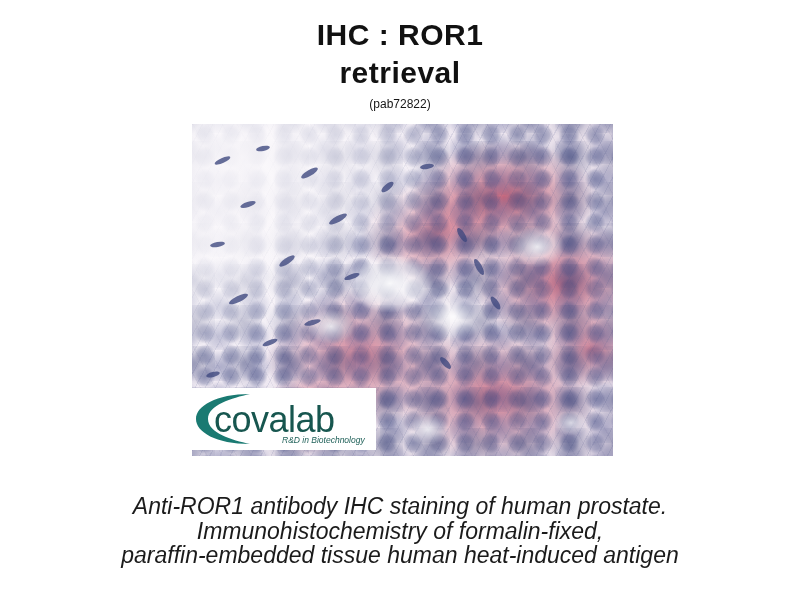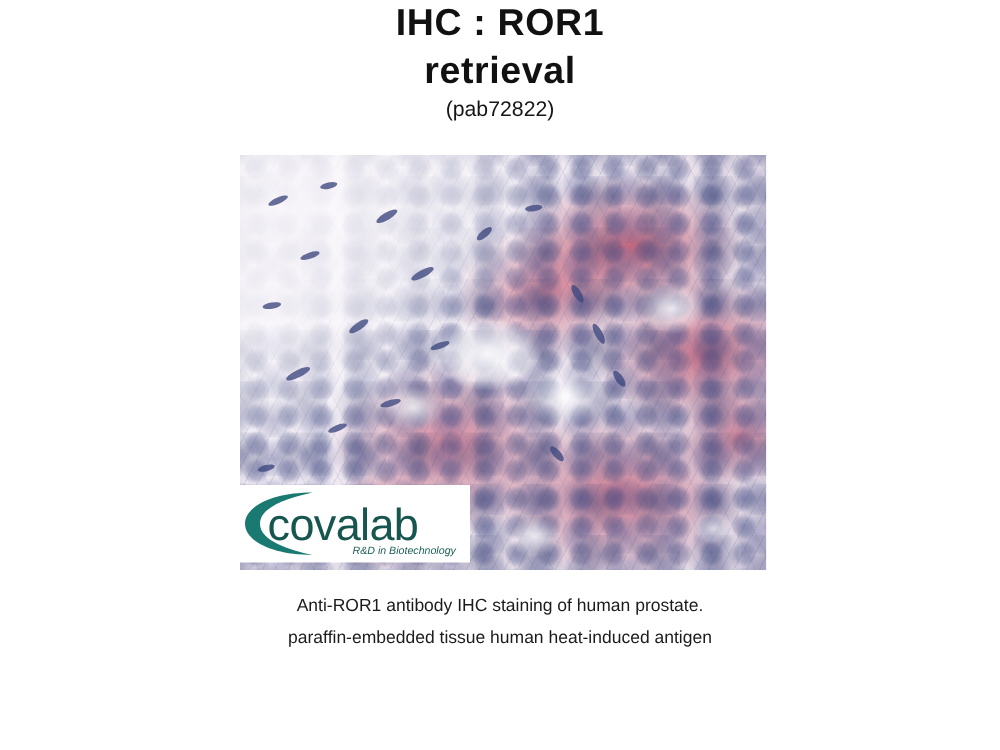--- a/index.html
+++ b/index.html
@@ -12,32 +12,32 @@
     height: 600px;
     overflow: hidden;
     font-family: "Liberation Sans", sans-serif;
     color: #1b1b1b;
     position: relative;
   }
 
   
   .header {
     width: 800px;
-    padding-top: 0;
+    padding-top: 16px;
     text-align: center;
   }
   .title-line {
     font-size: 30px;
     font-weight: bold;
     letter-spacing: 0.5px;
     line-height: 38px;
     color: #111111;
   }
   .subtitle {
-    font-size: 17px;
+    font-size: 12px;
     font-weight: normal;
     line-height: 20px;
     color: #161616;
     margin-top: 2px;
   }
 
   
   .figure-wrap {
     position: absolute;
     left: 192px;
@@ -140,26 +140,27 @@
   .logo-svg {
     display: block;
     width: 184px;
     height: 62px;
   }
 
   
   .caption {
     position: absolute;
     left: 0;
-    top: 472px;
+    top: 494px;
     width: 800px;
     text-align: center;
-    font-size: 14px;
+    font-size: 23px;
     line-height: 24.5px;
     color: #1b1b1b;
+    font-style: italic;
   }
   .caption div { white-space: nowrap; }
 </style>
 </head>
 <body>
 
 <div class="header">
   <div class="title-line">IHC : ROR1</div>
   <div class="title-line">retrieval</div>
   <div class="subtitle">(pab72822)</div>
@@ -205,14 +206,15 @@
         <text x="90" y="55" font-family="'Liberation Sans', sans-serif" font-size="8.5" font-style="italic" fill="#1d5f57">R&amp;D in Biotechnology</text>
       </svg>
     </div>
 
     <div class="layer vignette"></div>
   </div>
 </div>
 
 <div class="caption">
   <div>Anti-ROR1 antibody IHC staining of human prostate.</div>
+  <div>Immunohistochemistry of formalin-fixed,</div>
   <div>paraffin-embedded tissue human heat-induced antigen</div>
 </div>
 
 </body></html>

